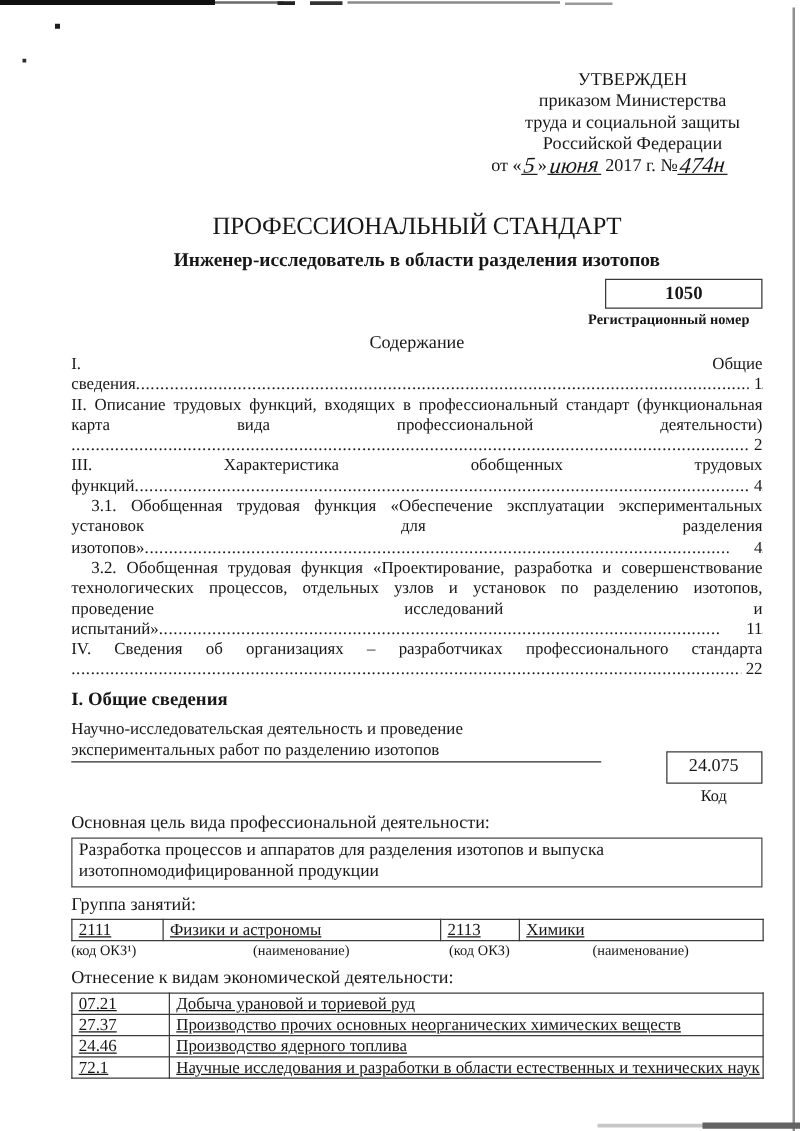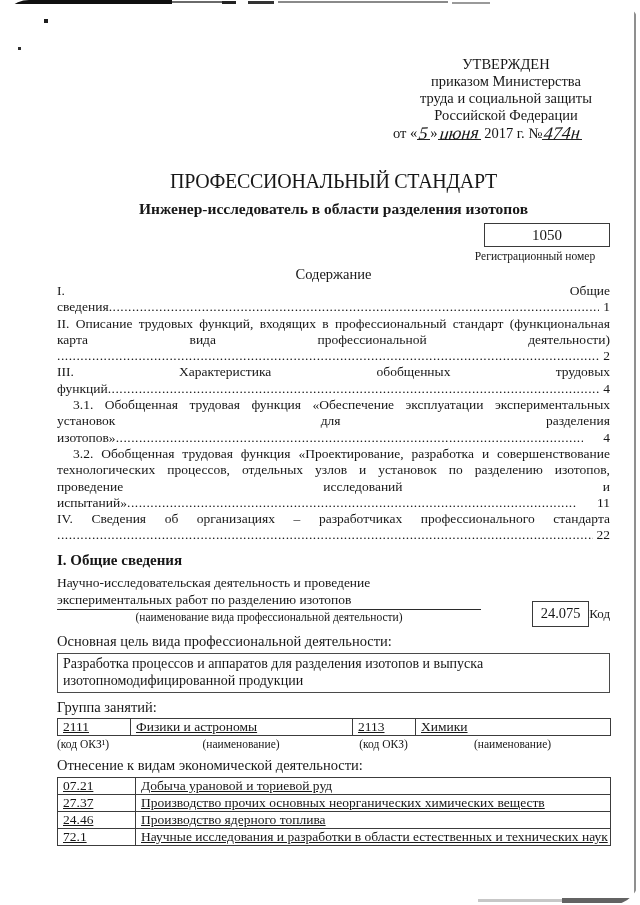--- a/index.html
+++ b/index.html
@@ -1,17 +1,17 @@
 <!DOCTYPE html>
 <html lang="ru"><head>
 <meta charset="utf-8">
 <style>
   html,body{margin:0;padding:0;background:#ffffff;}
   body{width:640px;height:905px;font-family:"Liberation Serif","DejaVu Serif",serif;color:#171717;}
-  .page{position:relative;width:640px;height:905px;overflow:hidden;background:#fff;border-radius:29px;}
+  .page{position:relative;width:640px;height:905px;overflow:hidden;background:#fff;}
 
   
   .art{position:absolute;pointer-events:none;}
   .scan-top-1{left:0;top:0;width:172px;height:4px;background:#101010;}
   .scan-top-2{left:172px;top:1px;width:55px;height:2px;background:#6a6a6a;}
   .scan-top-3{left:222px;top:1px;width:14px;height:3px;background:#222;}
   .scan-top-4{left:248px;top:1px;width:26px;height:3px;background:#333;}
   .scan-top-5{left:278px;top:1px;width:170px;height:2px;background:#8a8a8a;}
   .scan-top-6{left:452px;top:2px;width:38px;height:2px;background:#9a9a9a;}
   .scan-dot-1{left:44px;top:19px;width:4px;height:4px;background:#1d1d1d;}
@@ -24,38 +24,38 @@
   .approval{position:absolute;left:378px;top:56px;width:256px;font-size:14.5px;line-height:17px;text-align:center;}
   .approval .date-line{text-align:left;padding-left:15px;white-space:nowrap;margin-top:1px;}
   .blank{display:inline-block;border-bottom:1px solid #222;padding:0 2px;line-height:12px;}
   .hw{display:inline-block;font-style:italic;font-size:18px;line-height:12px;transform:skewX(-8deg) rotate(-2deg);vertical-align:-1px;}
 
   
   .content{position:absolute;left:57px;top:0;width:553px;}
   .doc-title{margin:164px 0 0 0;font-size:20px;font-weight:normal;letter-spacing:-0.3px;text-align:center;white-space:nowrap;line-height:34px;}
   .doc-subtitle{margin-top:1px;text-align:center;font-weight:bold;font-size:15.5px;line-height:19px;}
 
-  .reg-wrap{margin-top:5px;display:flex;flex-direction:column;align-items:flex-end;}
+  .reg-wrap{margin-top:5px;display:flex;flex-direction:column;align-items:flex-end;font-weight:bold;}
   .reg-box{width:124px;height:22px;border:1.5px solid #3a3a3a;display:flex;align-items:center;justify-content:center;font-size:15px;}
   .reg-label{width:150px;margin-top:3px;text-align:center;font-size:11.5px;line-height:13px;}
 
   .toc-head{margin-top:3px;text-align:center;font-size:14.5px;line-height:16px;}
   .toc{margin-top:1px;font-size:13.5px;line-height:16.3px;}
   .toc-item{position:relative;overflow:hidden;text-align:justify;}
   .toc-item.sub{text-indent:16px;}
   .toc-text::after{content:"..........................................................................................................................................................................................................................................";letter-spacing:0.5px;}
   .toc-page{position:absolute;right:0;bottom:0;background:#fff;padding-left:4px;}
 
   .section-head{margin-top:7px;font-size:15px;font-weight:bold;line-height:18px;}
 
   .activity-row{margin-top:5px;display:flex;}
   .activity-left{width:453px;}
   .activity-name{width:424px;border-bottom:1px solid #2b2b2b;font-size:13.5px;line-height:17px;padding-bottom:1px;}
   .activity-caption{width:424px;text-align:center;font-size:11.5px;line-height:13px;margin-top:1px;}
-  .code-col{margin-left:auto;width:78px;display:flex;flex-direction:row;align-items:center;margin-top:25px;}
+  .code-col{margin-left:auto;width:78px;display:flex;flex-direction:column;align-items:center;margin-top:25px;}
   .code-box{width:75px;height:24px;border:1.5px solid #3a3a3a;display:flex;align-items:center;justify-content:center;font-size:14.5px;margin-top:2px;}
   .code-label{margin-top:2px;font-size:13px;line-height:15px;text-align:center;}
 
   .label{margin-top:6px;font-size:14.5px;line-height:17px;}
   .purpose-box{margin-top:3px;border:1.3px solid #4a4a4a;padding:1px 5px 2px 5px;font-size:14px;line-height:17.5px;}
 
   table{border-collapse:collapse;width:553px;table-layout:fixed;}
   .tbl{margin-top:2px;}
   td{border:1px solid #3c3c3c;font-size:13.5px;line-height:16px;padding:0 5px;height:16px;overflow:hidden;white-space:nowrap;text-decoration:underline;}
   .captions{display:flex;font-size:11.5px;line-height:14px;margin-top:1px;}
@@ -128,21 +128,20 @@
         <span class="toc-text">IV. Сведения об организациях – разработчиках профессионального стандарта </span>
         <span class="toc-page">22</span>
       </div>
     </div>
 
     <div class="section-head">I. Общие сведения</div>
 
     <div class="activity-row">
       <div class="activity-left">
         <div class="activity-name">Научно-исследовательская деятельность и проведение экспериментальных работ по разделению изотопов</div>
-        <div class="activity-caption">(наименование вида профессиональной деятельности)</div>
       </div>
       <div class="code-col">
         <div class="code-box">24.075</div>
         <div class="code-label">Код</div>
       </div>
     </div>
 
     <div class="label">Основная цель вида профессиональной деятельности:</div>
     <div class="purpose-box">Разработка процессов и аппаратов для разделения изотопов и выпуска изотопномодифицированной продукции</div>
 

